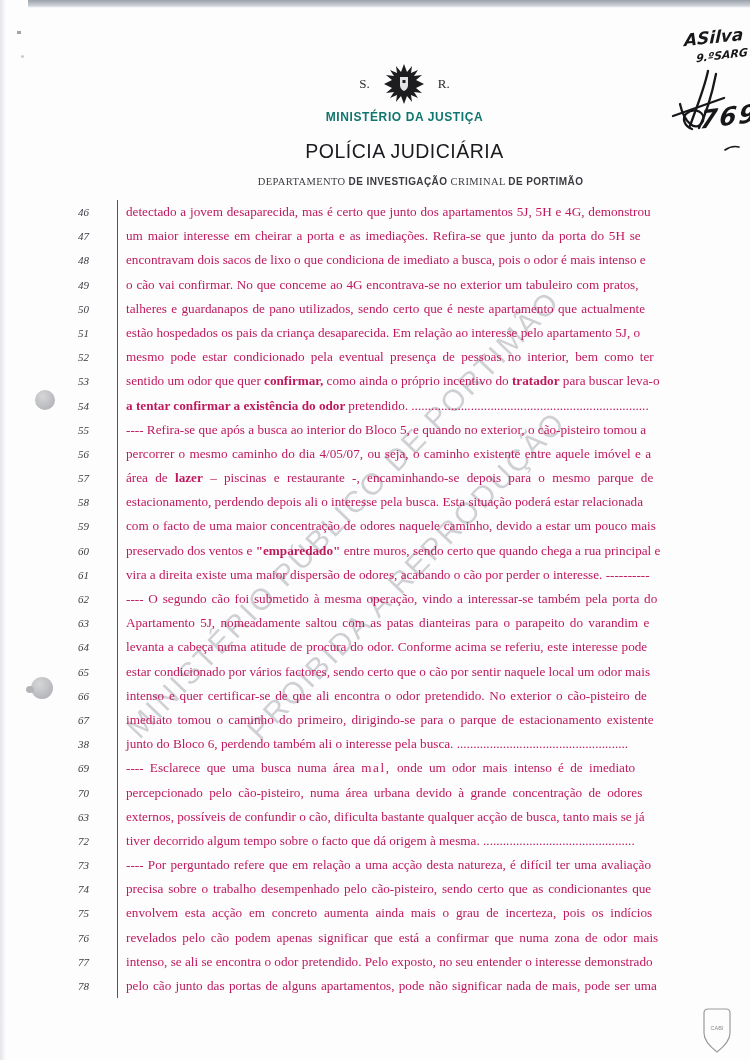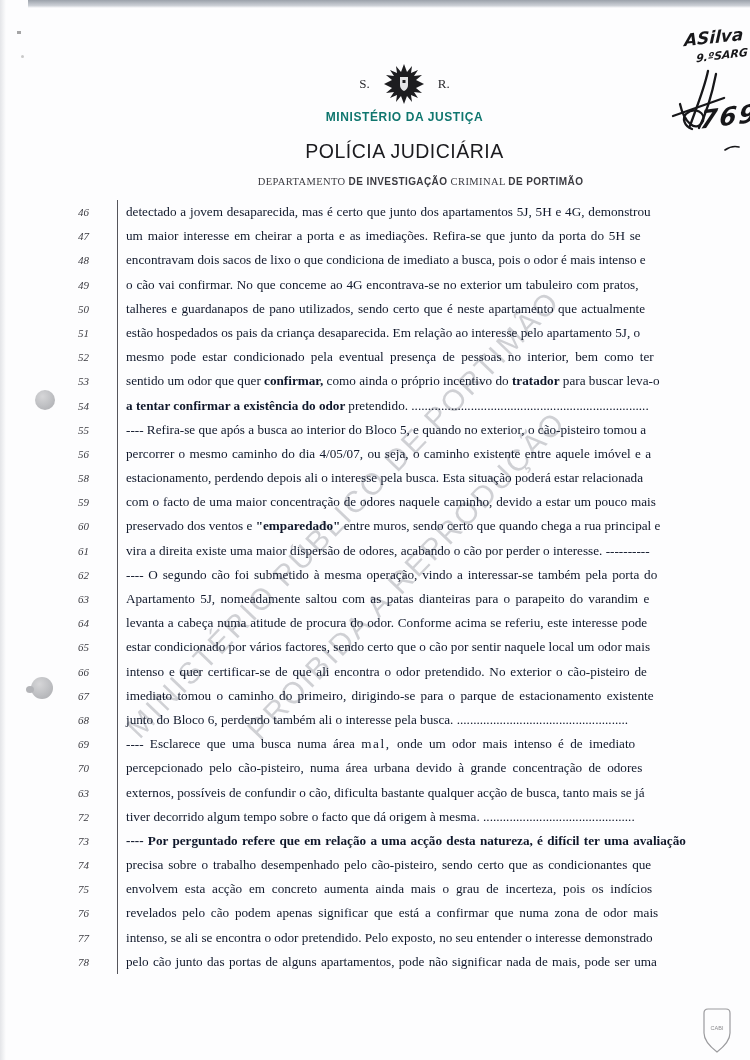--- a/index.html
+++ b/index.html
@@ -44,21 +44,21 @@
     font-family:"Liberation Sans",sans-serif;font-size:30px;letter-spacing:2.5px;
     color:rgba(156,159,168,.48);white-space:nowrap;z-index:1;font-weight:400;
   }
 
   
   .doc-body{position:absolute;left:60px;top:200px;z-index:2;}
   .line{display:flex;height:24.2px;line-height:24.2px;}
   .num{width:47px;text-align:center;padding-right:10px;
     font-style:italic;font-size:11px;color:#3c3c42;flex:0 0 auto;}
   .text{border-left:1.3px solid #55555b;padding-left:8px;width:578px;
-    font-size:13.2px;white-space:nowrap;color:#0f172a;}
+    font-size:13.2px;white-space:nowrap;color:#be185d;}
   .b{font-weight:700;}
   .lsp{letter-spacing:1.6px;}
 
   
   .hand{position:absolute;color:#17171a;font-family:"DejaVu Sans",sans-serif;
     font-style:italic;z-index:3;}
   .hand-name{left:684px;top:27px;font-size:17px;transform:rotate(-6deg) skewX(-8deg);font-weight:700;}
   .hand-rank{left:696px;top:49px;font-size:11px;transform:rotate(-7deg) skewX(-10deg);font-weight:700;}
   .hand-num{left:700px;top:102px;font-size:25px;transform:rotate(-7deg) skewX(-12deg);font-weight:700;letter-spacing:2px;}
   .sig-svg{position:absolute;left:668px;top:68px;z-index:3;}
@@ -154,20 +154,24 @@
       </div>
       <div class="line">
         <span class="num">55</span>
         <span class="text"><span>---- Refira-se que após a busca ao interior do Bloco 5, e quando no exterior, o cão-pisteiro tomou a</span></span>
       </div>
       <div class="line">
         <span class="num">56</span>
         <span class="text" style="word-spacing: 1px;"><span>percorrer o mesmo caminho do dia 4/05/07, ou seja, o caminho existente entre aquele imóvel e a</span></span>
       </div>
       <div class="line">
+        <span class="num">57</span>
+        <span class="text" style="word-spacing: 4px;"><span>área de </span><span class="b">lazer</span><span> – piscinas e restaurante -, encaminhando-se depois para o mesmo parque de</span></span>
+      </div>
+      <div class="line">
         <span class="num">58</span>
         <span class="text"><span>estacionamento, perdendo depois ali o interesse pela busca. Esta situação poderá estar relacionada</span></span>
       </div>
       <div class="line">
         <span class="num">59</span>
         <span class="text" style="word-spacing: 0.5px;"><span>com o facto de uma maior concentração de odores naquele caminho, devido a estar um pouco mais</span></span>
       </div>
       <div class="line">
         <span class="num">60</span>
         <span class="text"><span>preservado dos ventos e </span><span class="b">"emparedado"</span><span> entre muros, sendo certo que quando chega a rua principal e</span></span>
@@ -194,42 +198,42 @@
       </div>
       <div class="line">
         <span class="num">66</span>
         <span class="text" style="word-spacing: 1.5px;"><span>intenso e quer certificar-se de que ali encontra o odor pretendido. No exterior o cão-pisteiro de</span></span>
       </div>
       <div class="line">
         <span class="num">67</span>
         <span class="text" style="word-spacing: 2px;"><span>imediato tomou o caminho do primeiro, dirigindo-se para o parque de estacionamento existente</span></span>
       </div>
       <div class="line">
-        <span class="num">68</span>
+        <span class="num">38</span>
         <span class="text"><span>junto do Bloco 6, perdendo também ali o interesse pela busca. ....................................................</span></span>
       </div>
       <div class="line">
         <span class="num">69</span>
         <span class="text" style="word-spacing: 3px;"><span>---- Esclarece que uma busca numa área </span><span class="lsp">mal,</span><span> onde um odor mais intenso é de imediato</span></span>
       </div>
       <div class="line">
         <span class="num">70</span>
         <span class="text" style="word-spacing: 3px;"><span>percepcionado pelo cão-pisteiro, numa área urbana devido à grande concentração de odores</span></span>
       </div>
       <div class="line">
         <span class="num">63</span>
         <span class="text"><span>externos, possíveis de confundir o cão, dificulta bastante qualquer acção de busca, tanto mais se já</span></span>
       </div>
       <div class="line">
         <span class="num">72</span>
         <span class="text"><span>tiver decorrido algum tempo sobre o facto que dá origem à mesma. ..............................................</span></span>
       </div>
       <div class="line">
         <span class="num">73</span>
-        <span class="text" style="word-spacing: 1px; font-weight: bold;"><span>---- Por perguntado refere que em relação a uma acção desta natureza, é difícil ter uma avaliação</span></span>
+        <span class="text" style="word-spacing: 1px;"><span>---- Por perguntado refere que em relação a uma acção desta natureza, é difícil ter uma avaliação</span></span>
       </div>
       <div class="line">
         <span class="num">74</span>
         <span class="text" style="word-spacing: 1.5px;"><span>precisa sobre o trabalho desempenhado pelo cão-pisteiro, sendo certo que as condicionantes que</span></span>
       </div>
       <div class="line">
         <span class="num">75</span>
         <span class="text" style="word-spacing: 3.5px;"><span>envolvem esta acção em concreto aumenta ainda mais o grau de incerteza, pois os indícios</span></span>
       </div>
       <div class="line">

